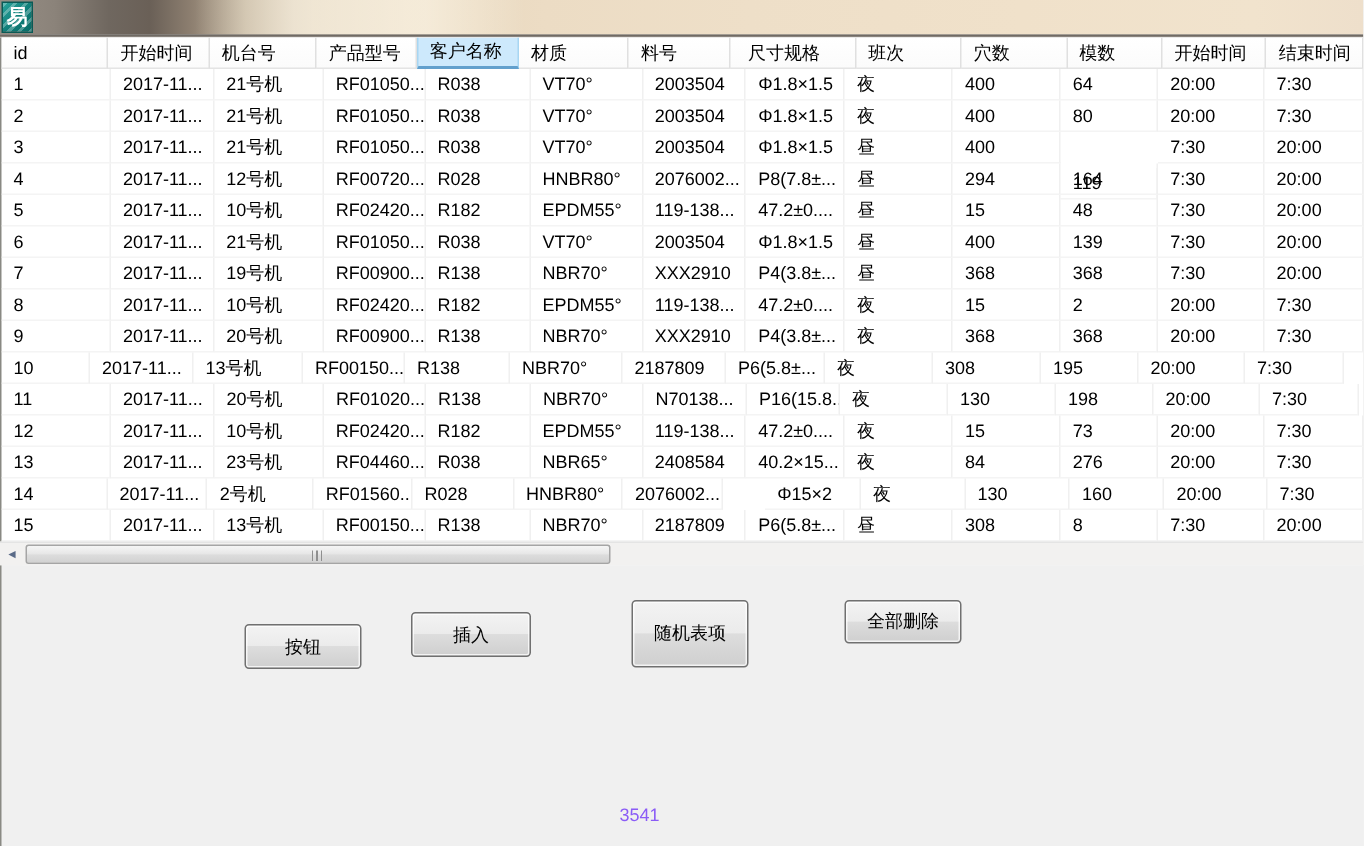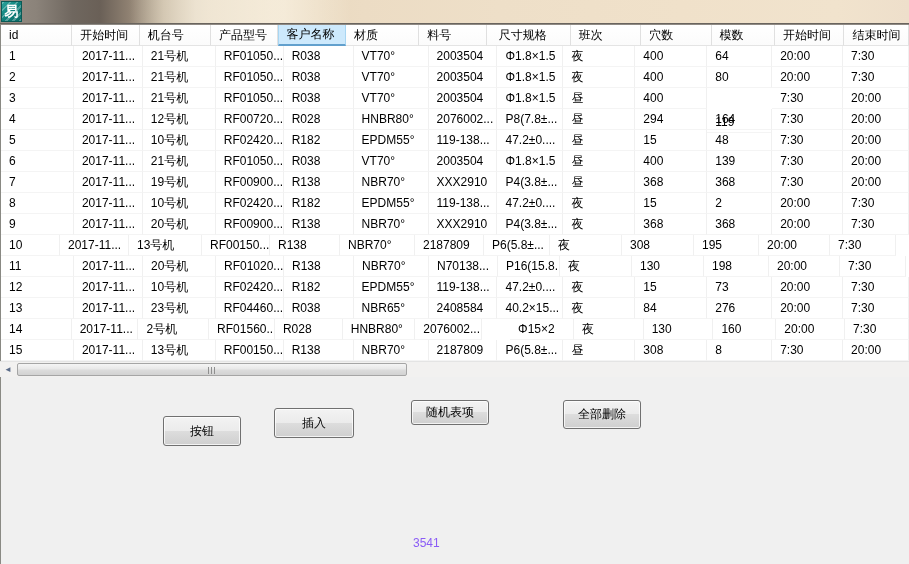--- a/index.html
+++ b/index.html
@@ -132,21 +132,21 @@
     background: linear-gradient(#f3f3f3 0%, #ebebeb 49%, #dddddd 50%, #cfcfcf 100%);
     box-shadow: inset 0 0 0 1px rgba(255,255,255,.75);
     font-family: "Liberation Sans", "DejaVu Sans", sans-serif;
     font-size: 12px; color: #000;
     text-align: center;
     padding: 0; margin: 0;
     cursor: default;
   }
   .btn-1 { left: 162px; top: 39px;  width: 78px; height: 30px; }
   .btn-2 { left: 273px; top: 31px;  width: 80px; height: 30px; }
-  .btn-3 { left: 410px; top: 23px;  width: 78px; height: 25px; }
+  .btn-3 { left: 420px; top: 23px;  width: 78px; height: 45px; }
   .btn-4 { left: 562px; top: 23px;  width: 78px; height: 29px; }
   .counter {
     position: absolute; left: 412px; top: 159px;
     font-size: 12px; color: #8b5cf6;
   }
 </style>
 </head>
 <body>
 
 <div class="window">

